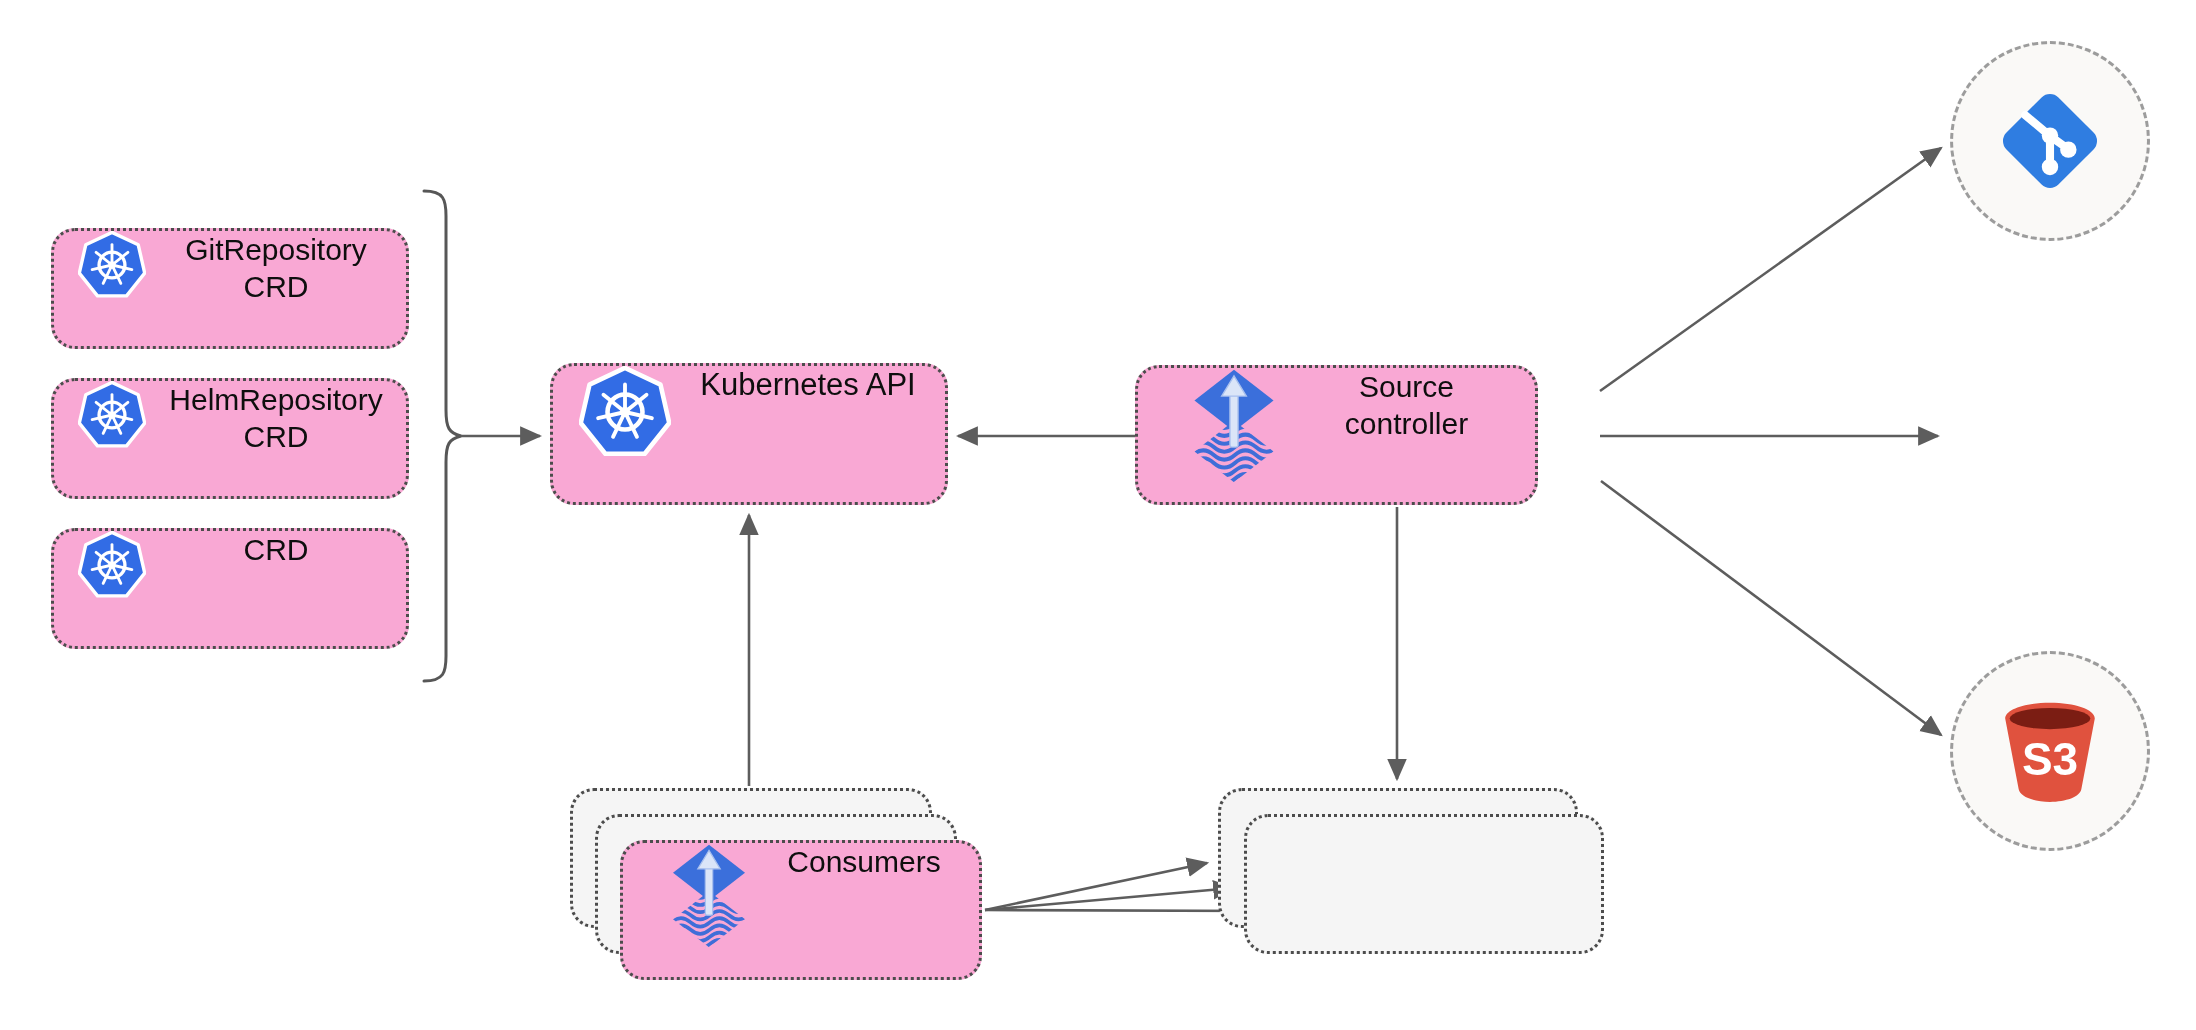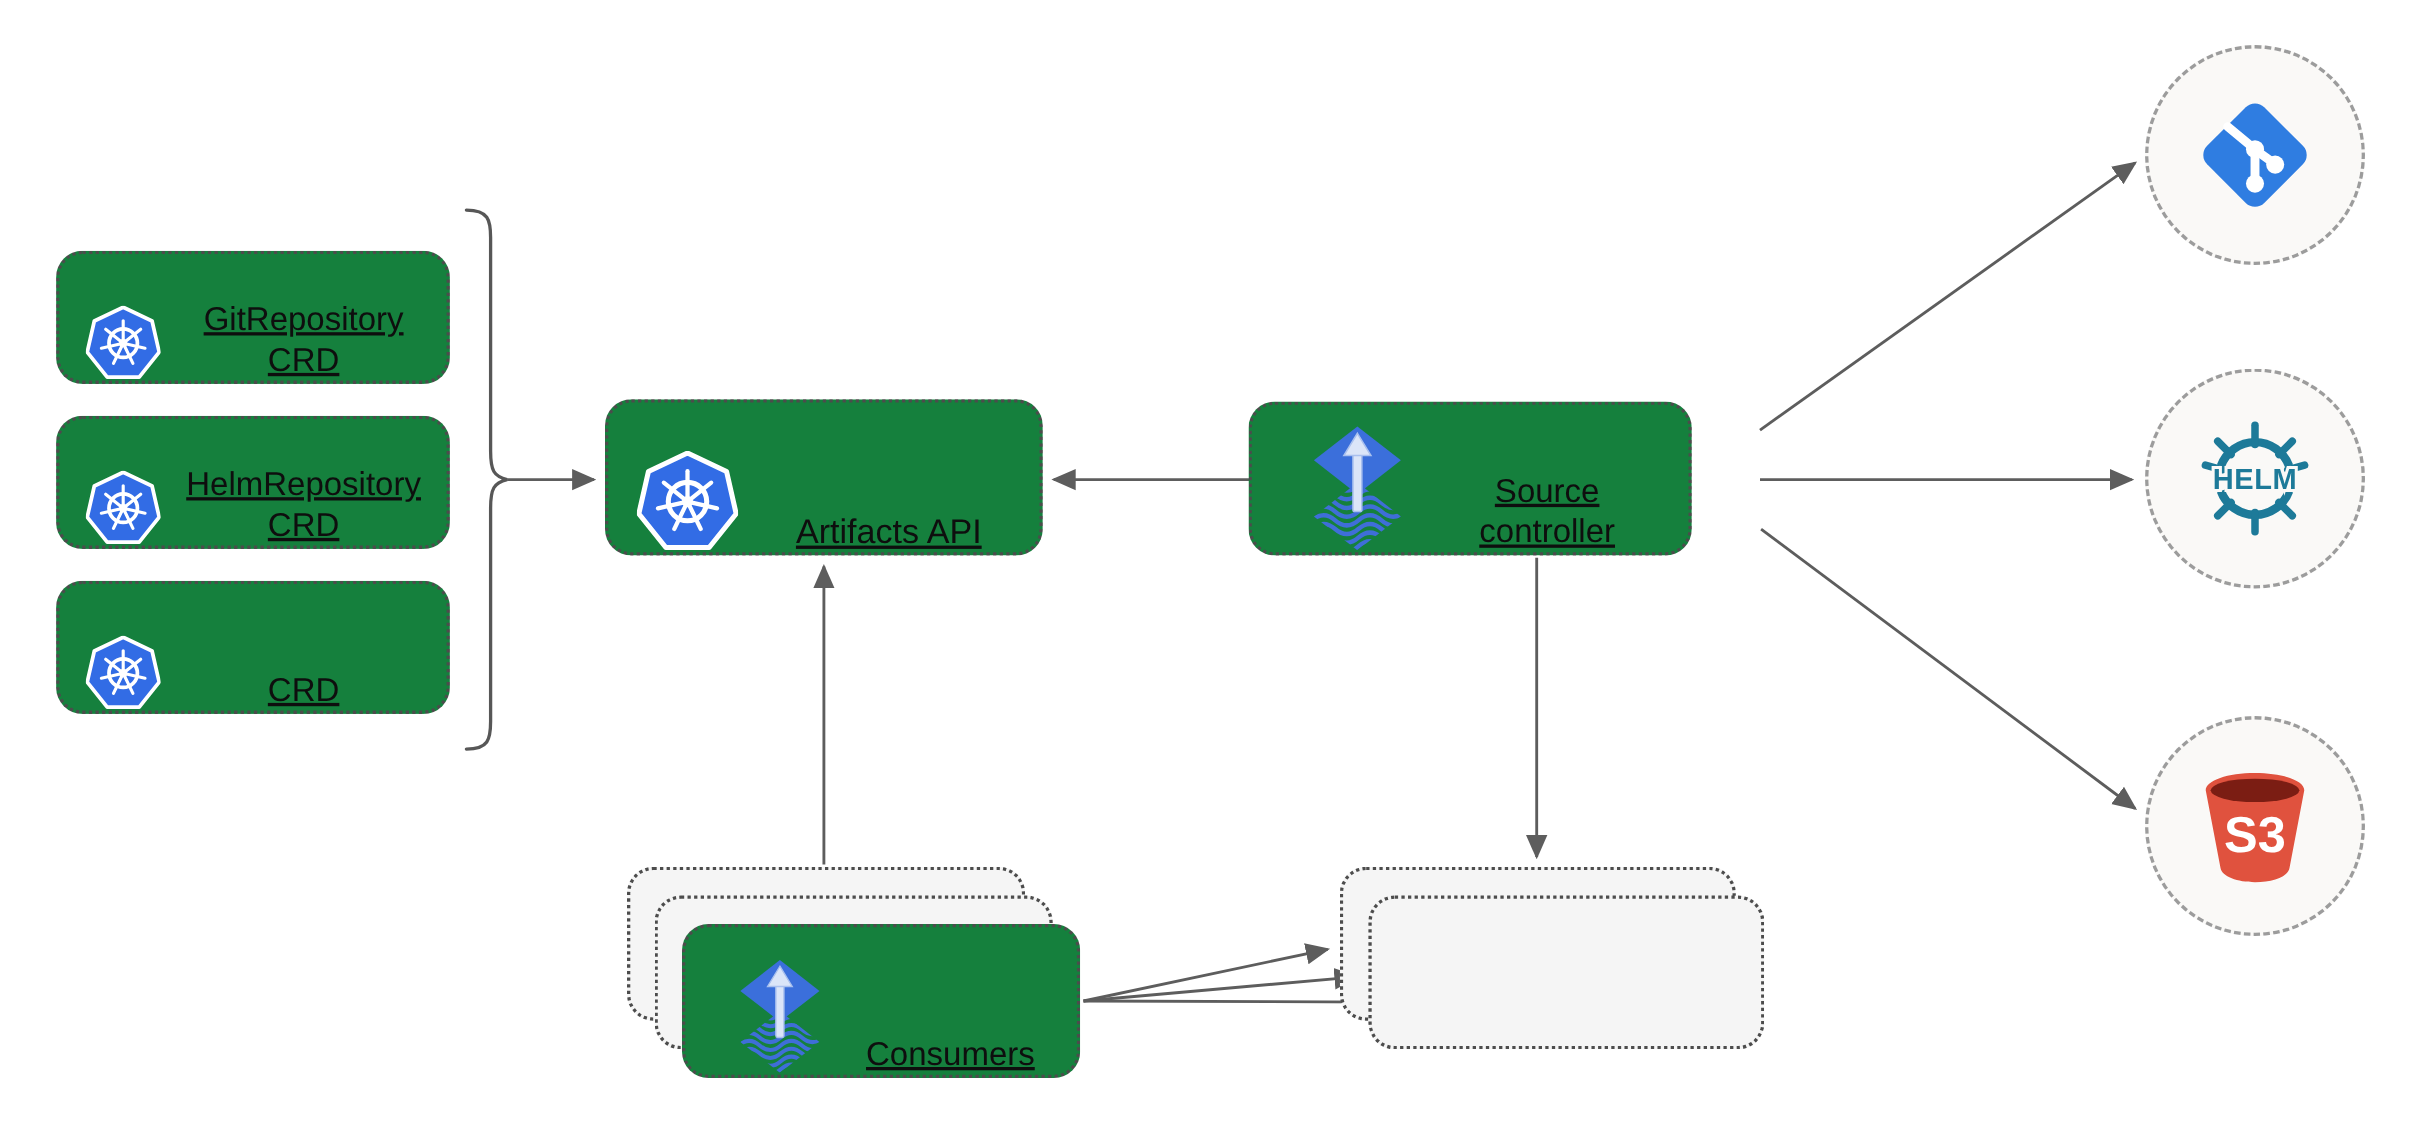--- a/index.html
+++ b/index.html
@@ -2,22 +2,22 @@
 <html><head>
 <meta charset="utf-8">
 <style>
   html,body{margin:0;padding:0;background:#ffffff;}
   #canvas{
     position:relative;width:2196px;height:1030px;background:#ffffff;
     font-family:"Liberation Sans",sans-serif;color:#0e0e0e;overflow:hidden;
   }
   #connectors{position:absolute;left:0;top:0;z-index:0;}
   .node{
-    position:absolute;background:#15803d;border:3px dotted #4c4c4c;border-radius:24px;
-    display:flex;align-items:flex-end;z-index:2;box-sizing:border-box;text-decoration:underline;
+    position:absolute;background:#f9a8d4;border:3px dotted #4c4c4c;border-radius:24px;
+    display:flex;align-items:flex-start;z-index:2;box-sizing:border-box;
   }
   .stack-layer{
     position:absolute;background:#f5f5f5;border:3px dotted #4c4c4c;border-radius:24px;
     z-index:1;box-sizing:border-box;
   }
   .label{flex:1;text-align:center;font-size:30px;line-height:37px;color:#0e0e0e;}
   .label.big{font-size:31px;}
   .circle{
     position:absolute;width:200px;height:200px;border-radius:50%;
     background:#faf9f7;border:3px dashed #9c9c9c;
@@ -138,21 +138,21 @@
         <circle cx="50" cy="50" r="5.5" fill="#ffffff" stroke="none"></circle>
         <line x1="50" y1="50" x2="50" y2="20"></line>
         <line x1="50" y1="50" x2="73.4" y2="31.3"></line>
         <line x1="50" y1="50" x2="79.2" y2="56.7"></line>
         <line x1="50" y1="50" x2="63" y2="77"></line>
         <line x1="50" y1="50" x2="37" y2="77"></line>
         <line x1="50" y1="50" x2="20.8" y2="56.7"></line>
         <line x1="50" y1="50" x2="26.6" y2="31.3"></line>
       </g>
     </svg>
-    <div class="label big">Artifacts API</div>
+    <div class="label big">Kubernetes API</div>
   </div>
 
   <div class="node" id="box-source-controller">
     <svg class="icon" width="88" height="116" viewBox="0 0 100 132">
       <defs>
         <clipPath id="flux-clip-a">
             <polygon points="50,60 95,95 50,130 5,95"></polygon>
           </clipPath>
       </defs>
       <polygon points="50,2 95,37 50,72 5,37" fill="#3b6fdb"></polygon>
@@ -215,39 +215,20 @@
         <line x1="27" y1="26" x2="45" y2="41"></line>
         <circle cx="50" cy="45" r="7.6" stroke="none"></circle>
         <line x1="50" y1="52" x2="50" y2="67"></line>
         <circle cx="50" cy="74" r="7.6" stroke="none"></circle>
         <line x1="55" y1="49" x2="62" y2="54"></line>
         <circle cx="67" cy="58" r="7.6" stroke="none"></circle>
       </g>
     </svg>
   </div>
 
-  <div class="circle" id="circle-helm">
-    <svg width="110" height="110" viewBox="0 0 100 100">
-      <g fill="none" stroke="#1d7a99" stroke-width="7">
-        <path d="M21.8,39.7 A30,30 0 0 1 78.2,39.7"></path>
-        <path d="M78.2,60.3 A30,30 0 0 1 21.8,60.3"></path>
-      </g>
-      <g stroke="#1d7a99" stroke-width="6.2" stroke-linecap="round">
-        <line x1="50" y1="22" x2="50" y2="6"></line>
-        <line x1="69.8" y1="30.2" x2="80.8" y2="19.2"></line>
-        <line x1="30.2" y1="30.2" x2="19.2" y2="19.2"></line>
-        <line x1="50" y1="78" x2="50" y2="94"></line>
-        <line x1="69.8" y1="69.8" x2="80.8" y2="80.8"></line>
-        <line x1="30.2" y1="69.8" x2="19.2" y2="80.8"></line>
-        <line x1="77" y1="42.8" x2="91" y2="39"></line>
-        <line x1="23" y1="42.8" x2="9" y2="39"></line>
-      </g>
-      <text x="50" y="58.5" text-anchor="middle" font-family="Liberation Sans, sans-serif" font-size="24" font-weight="bold" letter-spacing="0.5" fill="#1d7a99" stroke="#faf9f7" stroke-width="5" paint-order="stroke">HELM</text>
-    </svg>
-  </div>
 
   <div class="circle" id="circle-s3">
     <svg width="112" height="112" viewBox="0 0 100 100">
       <path d="M10,21 C10,13 28,7 50,7 C72,7 90,13 90,21 L78,84 C77,91 64,95.5 50,95.5 C36,95.5 23,91 22,84 Z" fill="#e0523e"></path>
       <ellipse cx="50" cy="21" rx="36" ry="9.5" fill="#7b1d13"></ellipse>
       <text x="50" y="71" text-anchor="middle" font-family="Liberation Sans, sans-serif" font-size="41" font-weight="bold" fill="#ffffff">S3</text>
     </svg>
   </div>
 
 </div>

